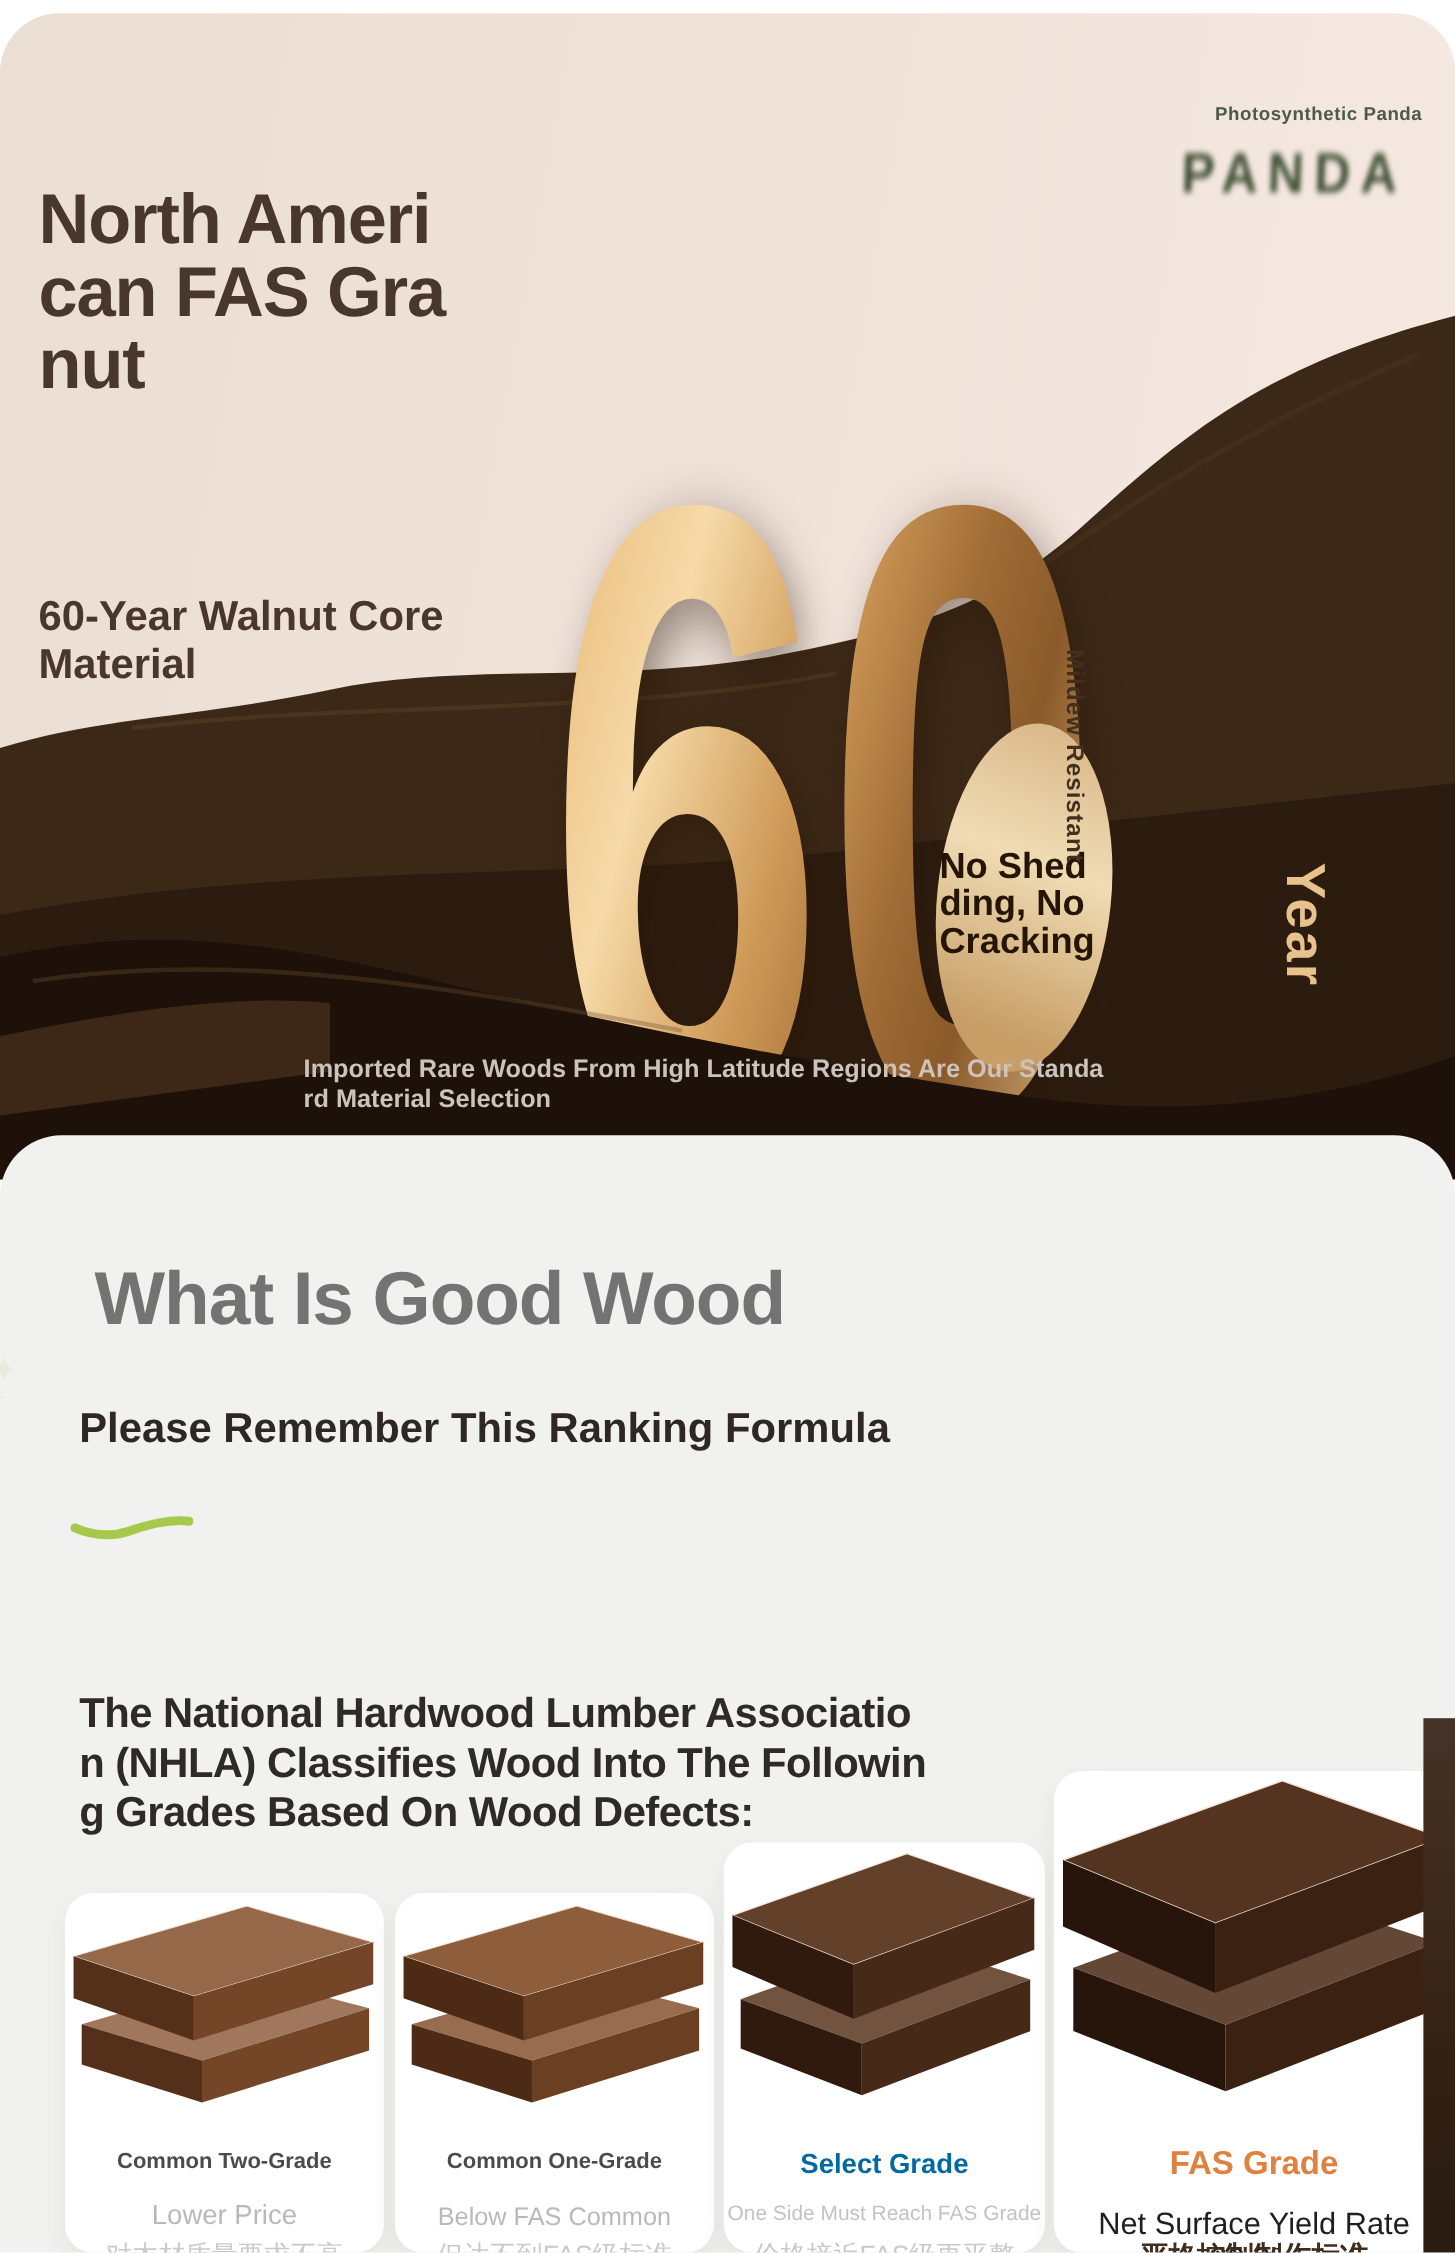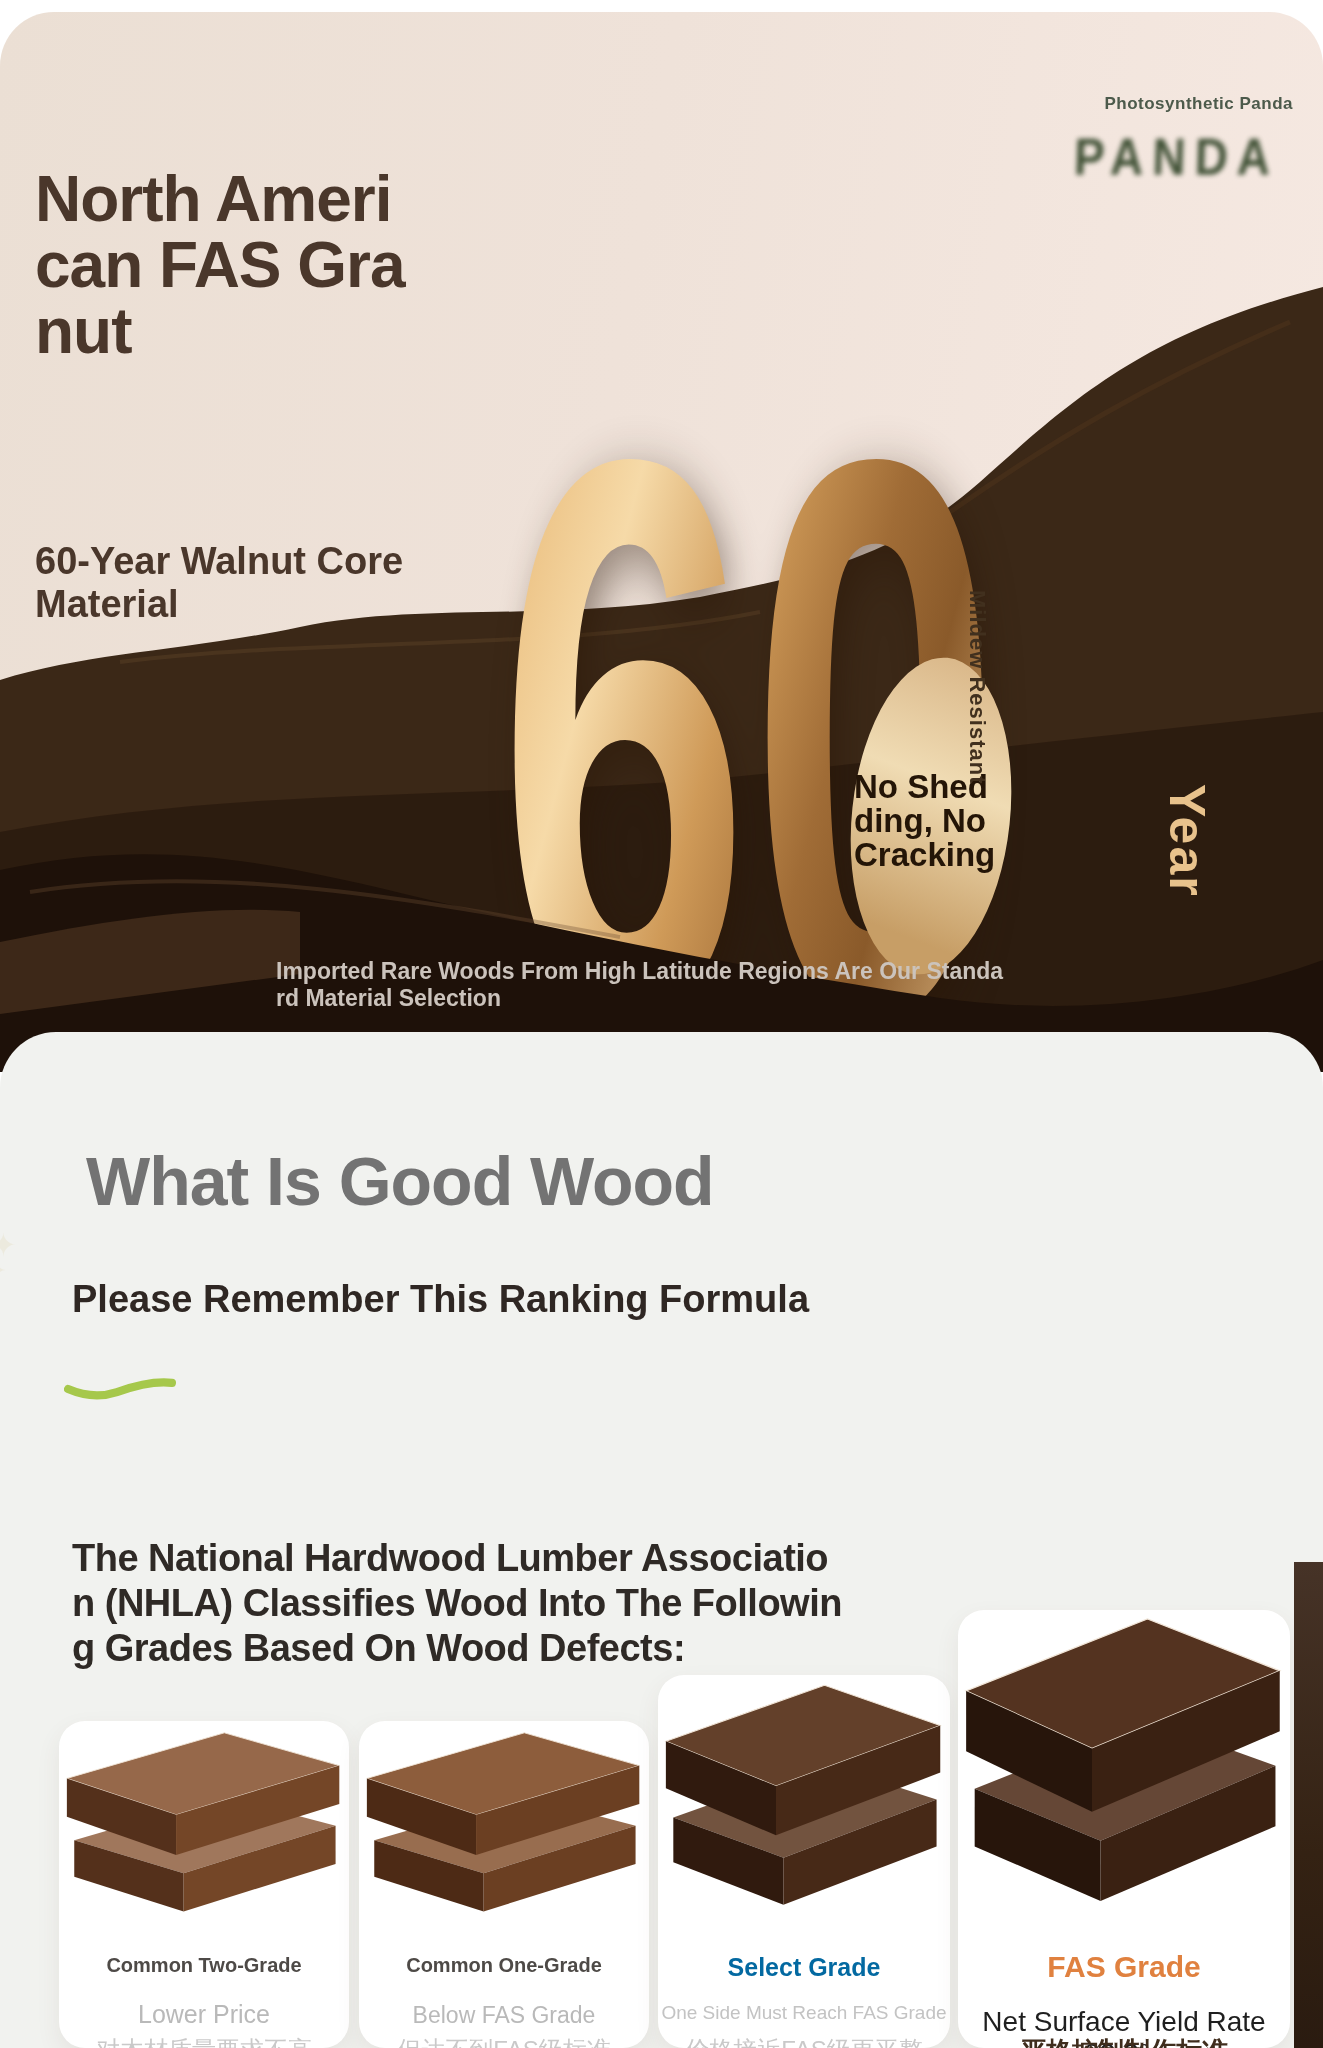--- a/index.html
+++ b/index.html
@@ -46,21 +46,21 @@
   .para{position:absolute;left:72px;top:504px;color:#2f2a26;font-weight:bold;
       font-size:38px;line-height:45px;letter-spacing:-.5px;}
   .sparkle{position:absolute;left:-10px;top:1226px;z-index:12;color:#eceade;font-size:32px;}
   .sparkle2{position:absolute;left:-12px;top:1258px;z-index:12;color:#eceade;font-size:22px;}
   
   .card{position:absolute;background:#ffffff;border-radius:26px;overflow:hidden;z-index:11;
       box-shadow:0 10px 24px rgba(90,70,50,.08);}
   .c1{left:59px;top:1721px;width:290px;height:327px;}
   .c2{left:359px;top:1721px;width:290px;height:327px;}
   .c3{left:658px;top:1675px;width:292px;height:373px;}
-  .c4{left:958px;top:1610px;width:332px;height:438px;}
+  .c4{left:958px;top:1610px;width:364px;height:438px;}
   .card-img{position:absolute;left:6px;right:6px;}
   .c1 .card-img,.c2 .card-img{top:10px;height:205px;}
   .c3 .card-img{top:8px;height:252px;}
   .c4 .card-img{top:6px;height:324px;}
   .card-img svg{width:100%;height:100%;}
   .card-title{position:absolute;left:0;right:0;text-align:center;font-weight:bold;color:#4e4a47;}
   .c1 .card-title,.c2 .card-title{top:233px;font-size:20px;}
   .c3 .card-title{top:278px;font-size:25px;color:#0369a1;}
   .c4 .card-title{top:340px;font-size:30px;font-weight:600;color:#e0813f;}
   .card-sub{position:absolute;left:0;right:0;text-align:center;color:#b9b9b9;}
@@ -158,21 +158,21 @@
   <div class="card c2">
     <div class="card-img"><svg viewBox="0 0 300 225" preserveAspectRatio="none">
       <polygon points="10,120 172,72 292,104 128,156" fill="#8d5d3c" opacity=".9"></polygon>
       <polygon points="10,120 128,156 128,198 10,160" fill="#4d2a15"></polygon>
       <polygon points="128,156 292,104 292,146 128,198" fill="#6b3f22"></polygon>
       <polygon points="2,52 172,2 296,38 120,92" fill="#8d5d3c" stroke="#f0e4d6" stroke-width="1"></polygon>
       <polygon points="2,52 120,92 120,136 2,94" fill="#4d2a15"></polygon>
       <polygon points="120,92 296,38 296,80 120,136" fill="#6b3f22"></polygon>
     </svg></div>
     <div class="card-title">Common One-Grade</div>
-    <div class="card-sub">Below FAS Grade</div>
+    <div class="card-sub">Below FAS Common</div>
     <div class="card-crop">但达不到FAS级标准</div>
   </div>
 
   <div class="card c3">
     <div class="card-img"><svg viewBox="0 0 300 225" preserveAspectRatio="none">
       <polygon points="10,120 172,72 292,104 128,156" fill="#63402a" opacity=".9"></polygon>
       <polygon points="10,120 128,156 128,198 10,160" fill="#301a0e"></polygon>
       <polygon points="128,156 292,104 292,146 128,198" fill="#472917"></polygon>
       <polygon points="2,52 172,2 296,38 120,92" fill="#63402a" stroke="#f0e4d6" stroke-width="1"></polygon>
       <polygon points="2,52 120,92 120,136 2,94" fill="#301a0e"></polygon>

